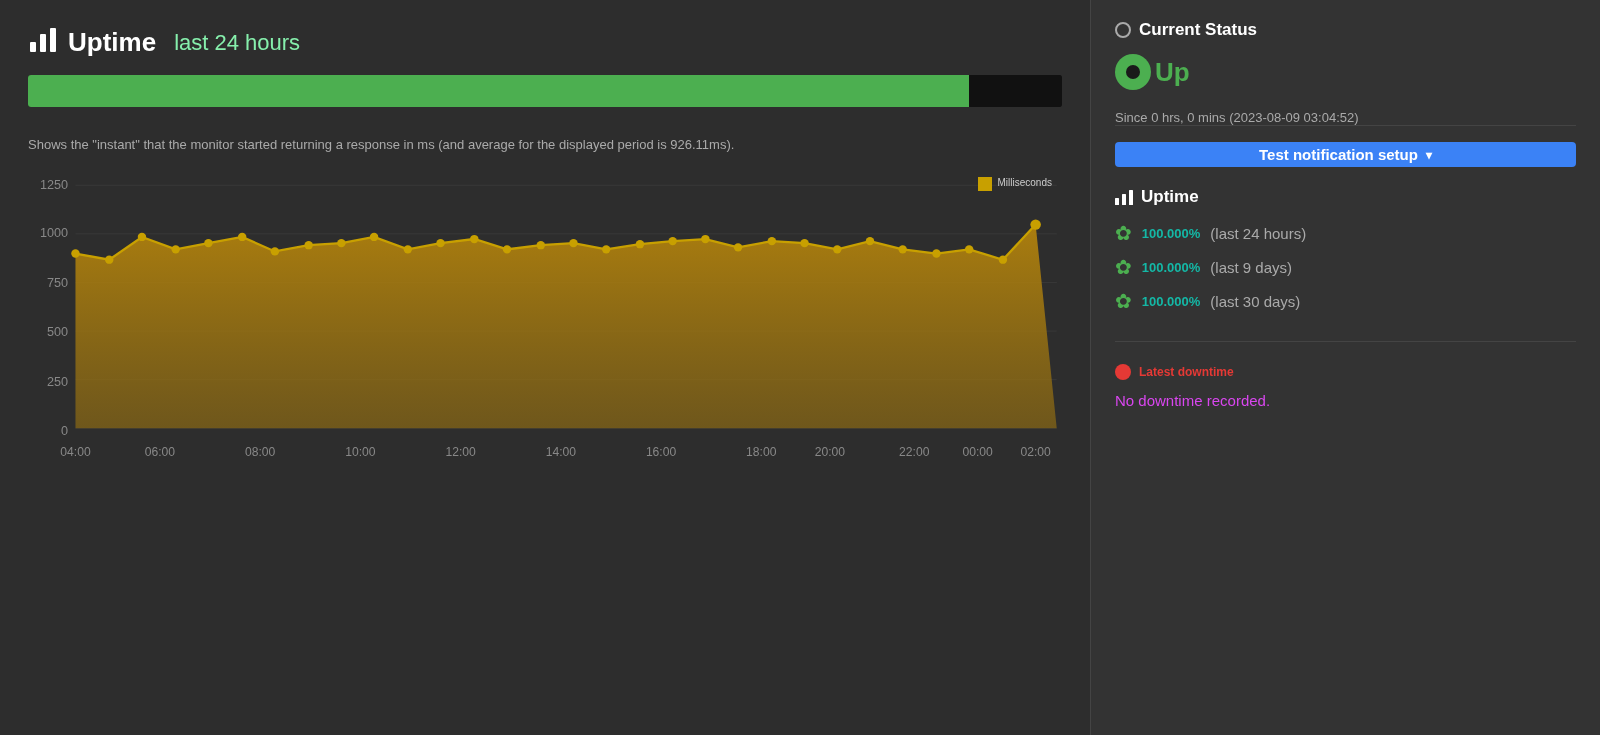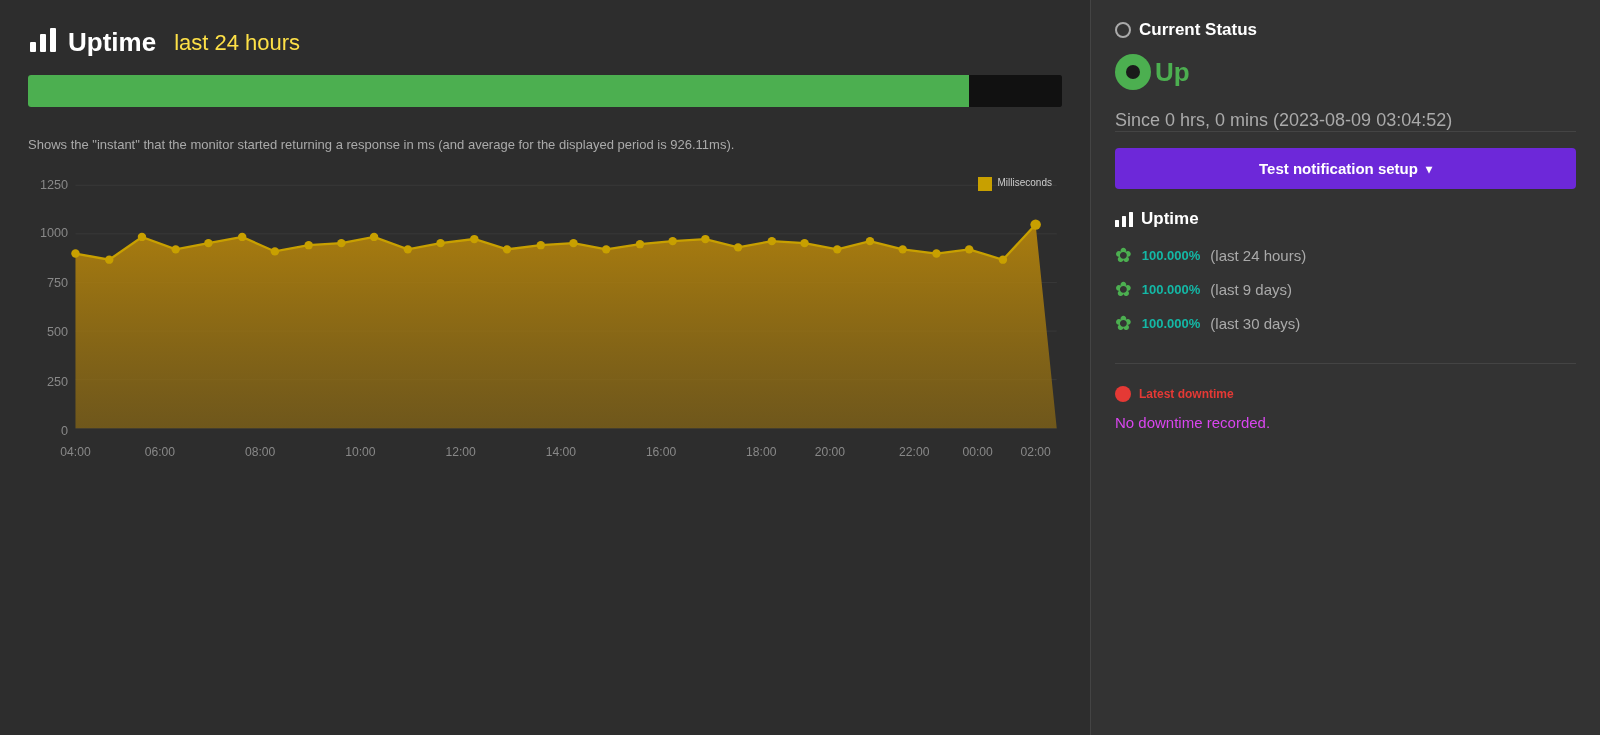--- a/index.html
+++ b/index.html
@@ -45,21 +45,21 @@
       color: #e0e0e0;
     }
     .uptime-title {
       font-size: 26px;
       font-weight: 700;
       color: #ffffff;
     }
     .uptime-subtitle {
       font-size: 22px;
       font-weight: 400;
-      color: #fde047;
+      color: #86efac;
       margin-left: 8px;
     }
 
     .progress-bar-container {
       background: #1a1a1a;
       border-radius: 3px;
       height: 32px;
       width: 100%;
       margin-bottom: 28px;
       display: flex;
@@ -175,31 +175,31 @@
       height: 14px;
       border-radius: 50%;
       background: #1a1a1a;
     }
     .status-up-text {
       font-size: 26px;
       font-weight: 700;
       color: #4caf50;
     }
     .status-since {
-      font-size: 18px;
+      font-size: 13px;
       color: #aaaaaa;
       margin-top: 20px;
     }
 
     .notify-button {
-      background: #6d28d9;
+      background: #3b82f6;
       color: #ffffff;
       border: none;
       border-radius: 4px;
-      padding: 12px 20px;
+      padding: 4px 20px;
       font-size: 15px;
       font-weight: 600;
       cursor: pointer;
       width: 100%;
       display: flex;
       align-items: center;
       justify-content: center;
       gap: 8px;
       margin-bottom: 20px;
     }

